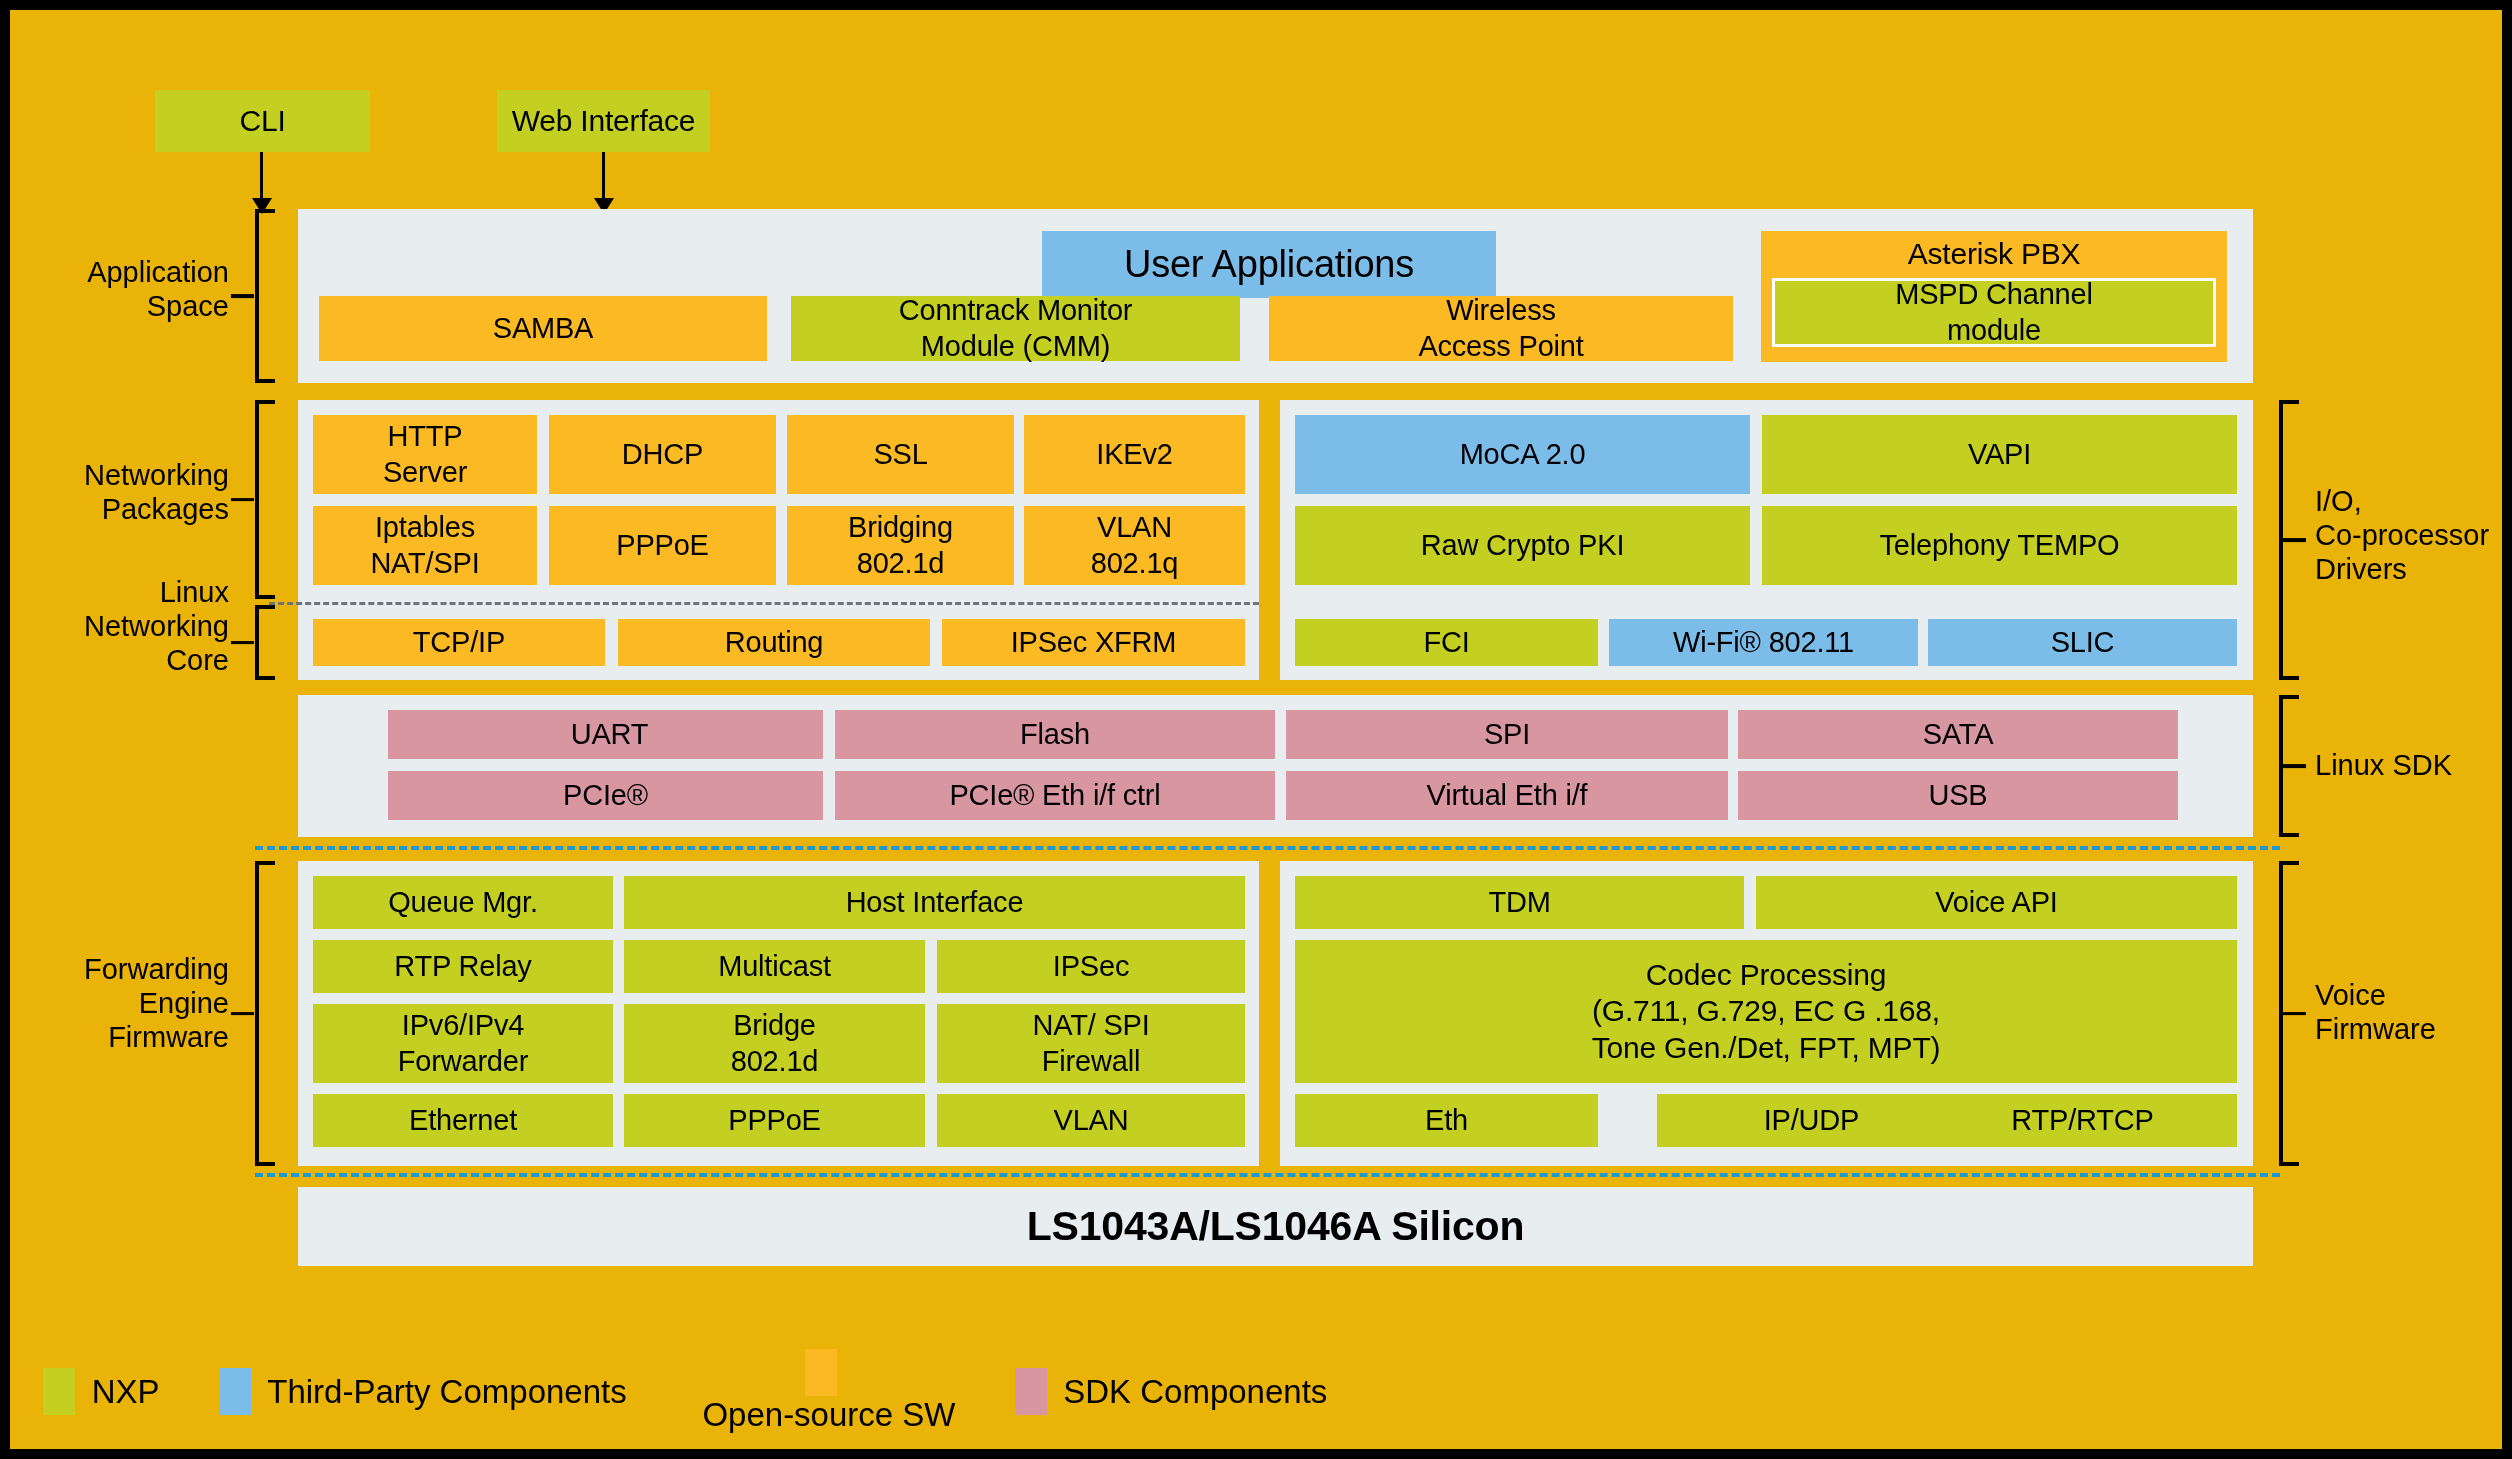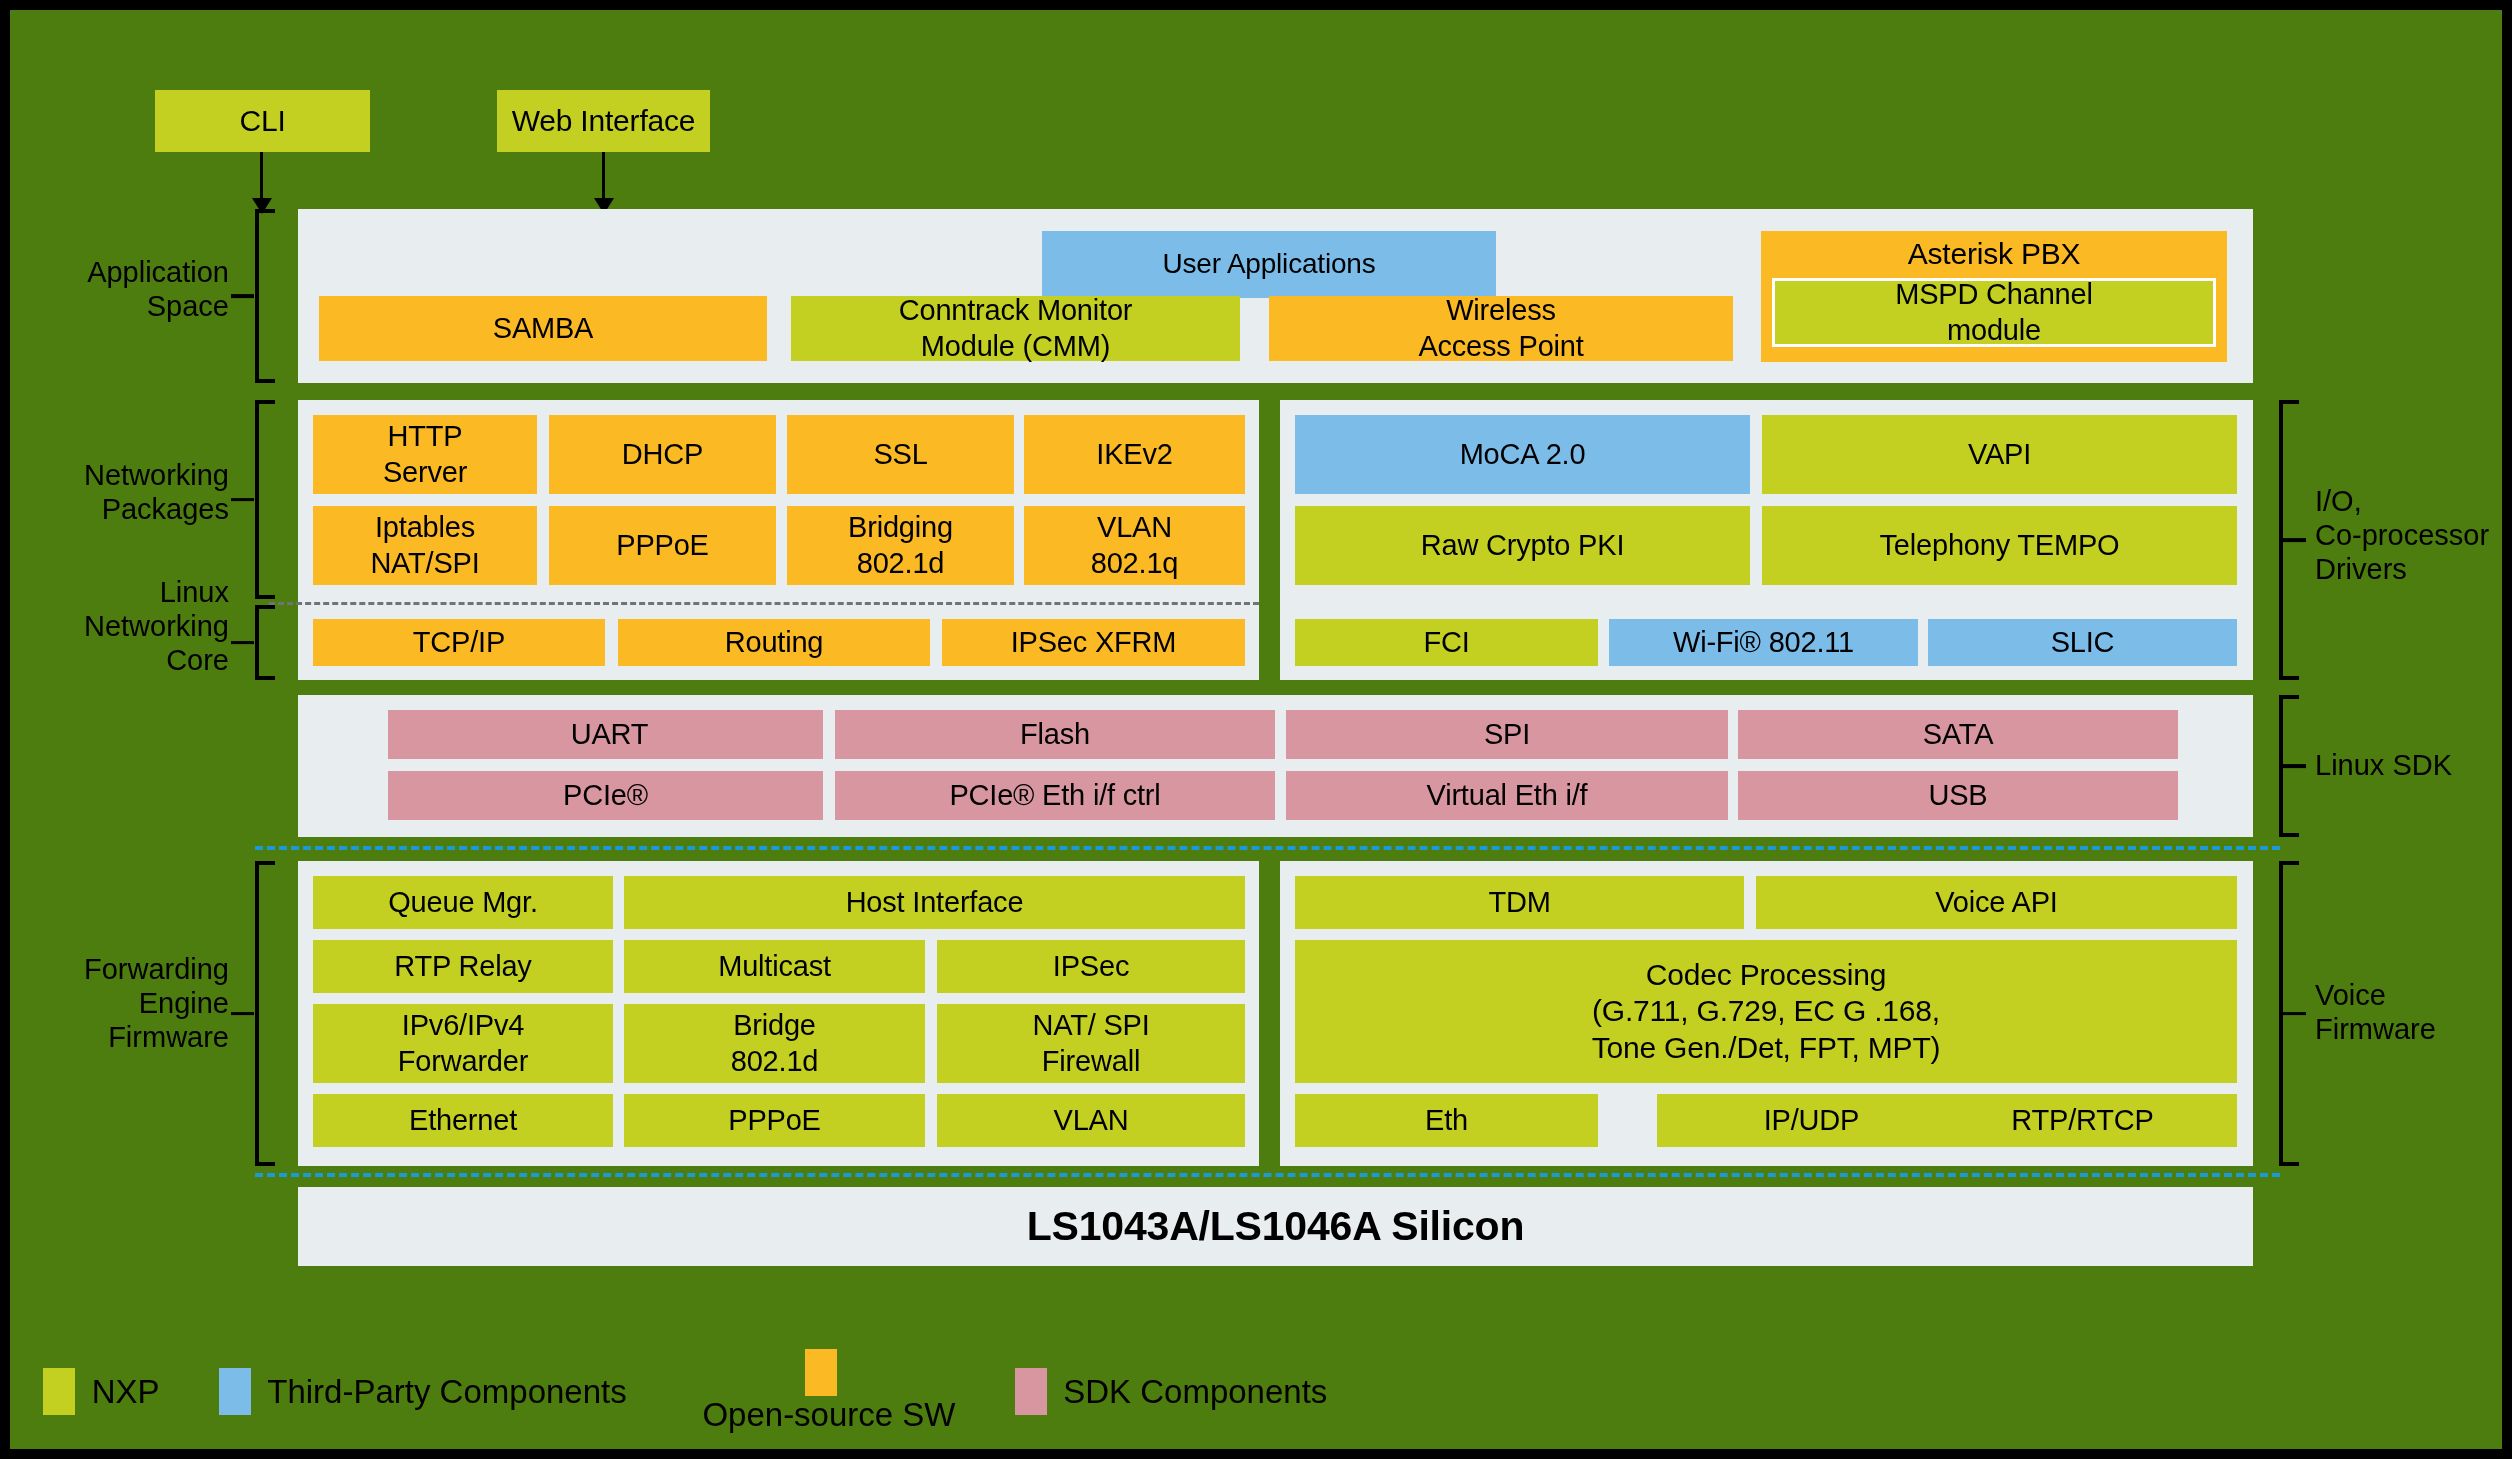--- a/index.html
+++ b/index.html
@@ -6,21 +6,21 @@
   html, body {
     width: 2512px; height: 1459px;
     background: #ffffff;
     font-family: "Liberation Sans", sans-serif;
     overflow: hidden;
   }
   #frame {
     position: relative;
     width: 2512px; height: 1459px;
     border: 10.7px solid #000000;
-    background: #4d7c0f;
+    background: #eab308;
   }
 
   
   .box {
     display: flex; align-items: center; justify-content: center;
     text-align: center;
     color: #000;
     font-size: 29px;
     line-height: 1.22;
     white-space: pre-line;
@@ -89,21 +89,21 @@
 
   <div class="abs box c-nxp" id="cli">CLI</div>
   <div class="abs box c-nxp" id="web">Web Interface</div>
 
   <div class="arrow" style="left:250px; top:142px; height:47px;"></div>
   <div class="arrow" style="left:592px; top:142px; height:47px;"></div>
 
   <div class="abs panel" style="left:288px; top:199px; width:1955px; height:174px;">
   </div>
 
-  <div class="abs box c-third" style="left:1032px; top:221px; width:454px; height:67px; font-size:28px;">User Applications</div>
+  <div class="abs box c-third" style="left:1032px; top:221px; width:454px; height:67px; font-size:38px;">User Applications</div>
 
   <div class="abs c-open" style="left:1751px; top:221px; width:466px; height:131px;">
     <div class="box" style="height:47px; font-size:30px;">Asterisk PBX</div>
     <div class="box c-nxp" style="margin:0 10.7px 10.7px 10.7px; height:69px; border:3.8px solid #ffffff; font-size:29px;">MSPD Channel
 module</div>
   </div>
 
   <div class="abs box c-open" style="left:309px; top:286px; width:448px; height:65px;">SAMBA</div>
   <div class="abs box c-nxp" style="left:781px; top:286px; width:449px; height:65px;">Conntrack Monitor
 Module (CMM)</div>

